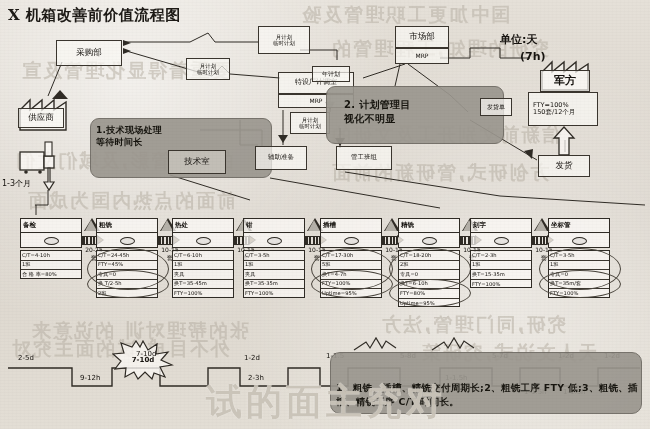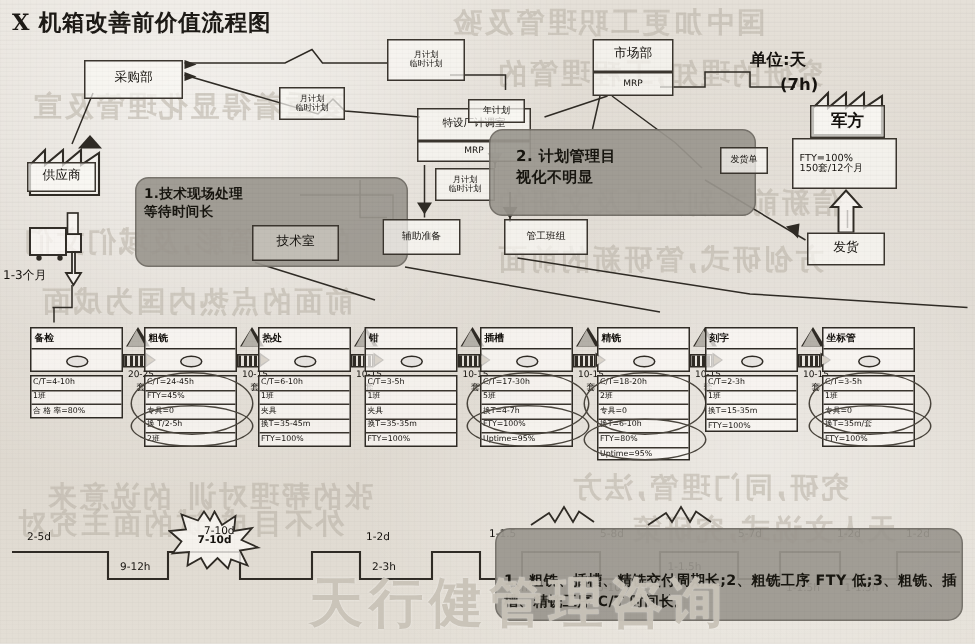--- a/index.html
+++ b/index.html
@@ -496,13 +496,13 @@
       <path d="M2,14 L14,6 L18,12 L24,2 L30,12 L34,5 L44,12" fill="none" stroke="#2f2b25" stroke-width="1.2"></path>
     </svg>
 </div>
 <div style="position:absolute;left:430px;top:336px;">
   <svg width="46" height="16" viewBox="0 0 46 16">
       <path d="M2,14 L14,6 L18,12 L24,2 L30,12 L34,5 L44,12" fill="none" stroke="#2f2b25" stroke-width="1.2"></path>
     </svg>
 </div>
 
 <div class="noise"></div>
-<div class="wm">天行健管理咨询</div>
+<div class="wm">试的面主究对</div>
 
 </body></html>

